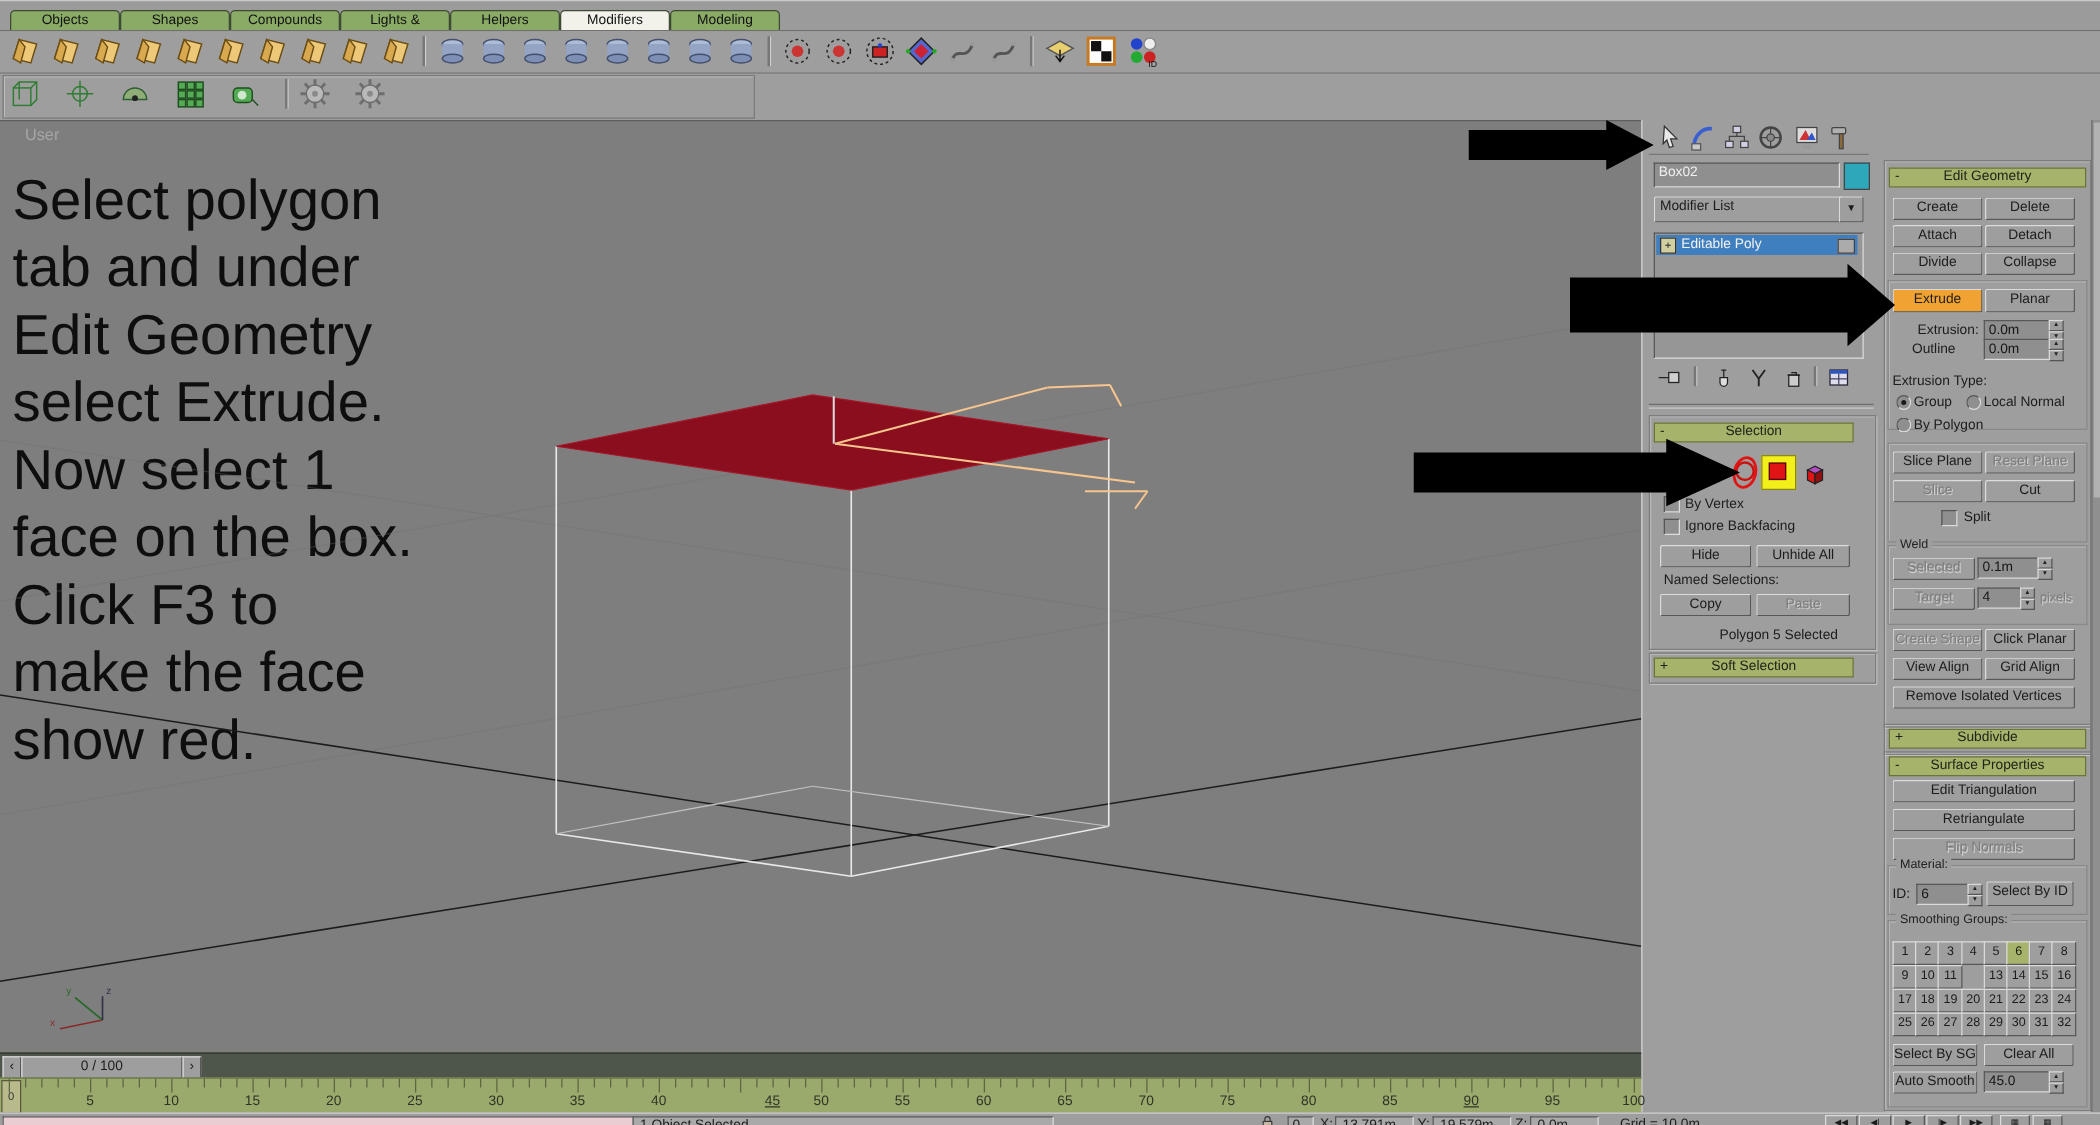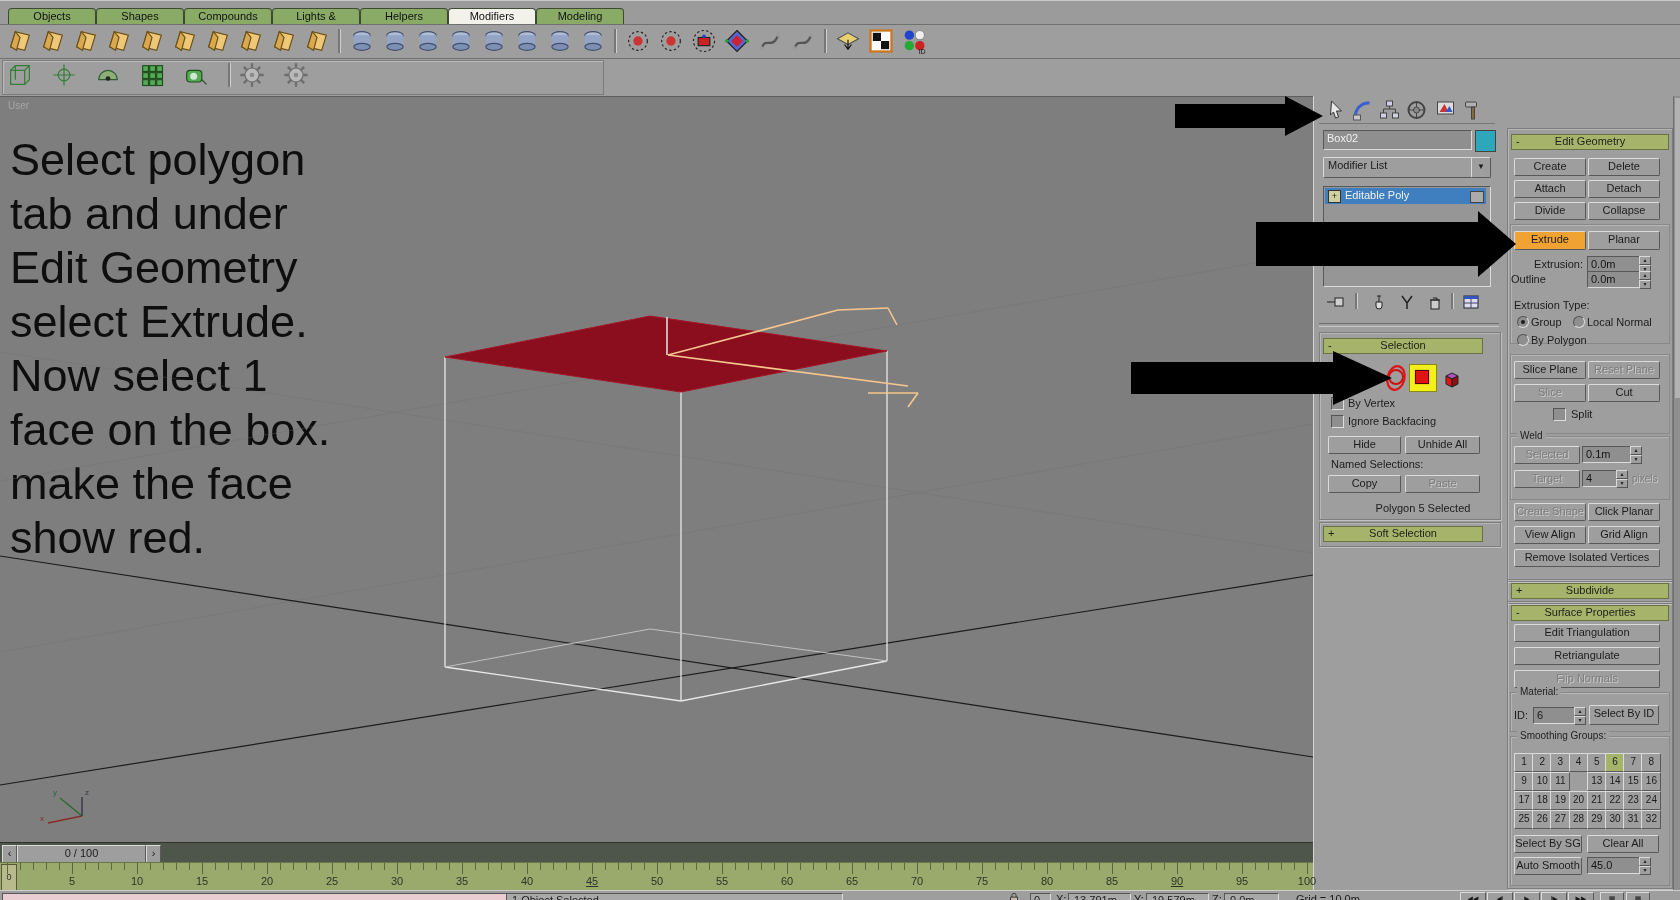--- a/index.html
+++ b/index.html
@@ -14,21 +14,21 @@
   .tabline{position:absolute;left:0;top:24px;width:1680px;height:1px;background:#6f6f6f;}
   
   .toolbar1{position:absolute;left:0;top:25px;width:1680px;height:33px;background:#9e9e9e;border-bottom:1px solid #707070;}
   .toolbar2{position:absolute;left:0;top:59px;width:1680px;height:37px;background:#9e9e9e;border-bottom:1px solid #606060;}
   .tb2frame{position:absolute;left:2px;top:1px;width:600px;height:33px;border:1px solid #7b7b7b;box-shadow:inset 1px 1px 0 rgba(255,255,255,.3);}
   .ticon{position:absolute;top:2px;width:28px;height:28px;}
   .ticon svg{width:100%;height:100%;}
   .tsep{position:absolute;top:4px;width:2px;height:24px;background:#777;border-right:1px solid #cfcfcf;}
   
   .viewport{position:absolute;left:0;top:96px;width:1313px;height:746px;background:#7e7e7e;border-top:1px solid #5e5e5e;}
-  .vplabel{position:absolute;left:8px;top:3px;font-size:10px;color:#a6a6a6;}
+  .vplabel{position:absolute;left:20px;top:3px;font-size:13px;color:#a6a6a6;}
   .ovtext{position:absolute;left:10px;top:36px;font-size:45px;line-height:54px;color:#0e0e0e;}
   
   .panel{position:absolute;left:1313px;top:96px;width:367px;height:794px;background:#9e9e9e;border-left:1px solid #d4d4d4;}
   .btn{position:absolute;background:#9e9e9e;border:1px solid;border-color:#dbdbdb #585858 #585858 #dbdbdb;
        border-radius:2px;font-size:11px;text-align:center;line-height:15px;color:#1c1c1c;}
   .btn.dis{color:#7d7d7d;text-shadow:1px 1px 0 #cdcdcd;}
   .btn.orange{background:#f0a233;}
   .field{position:absolute;background:#8f8f8f;border:1px solid;border-color:#585858 #dbdbdb #dbdbdb #585858;
          font-size:11px;line-height:14px;padding-left:3px;color:#151515;overflow:hidden;white-space:nowrap;}
   .rhead{position:absolute;background:#a6b36b;border:1px solid #6a7340;font-size:11px;text-align:center;line-height:13px;color:#20231a;}
@@ -266,20 +266,21 @@
 
   <div class="viewport">
     <div class="vplabel">User</div>
     <div class="ovtext" id="tutorial-text">
         <div class="">Select polygon</div>
         <div class="">tab and under</div>
         <div class="">Edit Geometry</div>
         <div class="">select Extrude.</div>
         <div class="">Now select 1</div>
         <div class="">face on the box.</div>
+        <div class="">Click F3 to</div>
         <div class="">make the face</div>
         <div class="">show red.</div>
       </div>
   </div>
 
   <svg class="abs" style="left:0;top:96px;z-index:5;pointer-events:none" width="1313" height="746" viewBox="0 96 1313 746">
 
     <g stroke="#6e6e6e" stroke-width="1" opacity="0.35">
       <line x1="0" y1="481" x2="1313" y2="253"></line>
       <line x1="0" y1="652" x2="1313" y2="424"></line>
@@ -467,21 +468,21 @@
 
     <div class="gbox" style="left:196px;top:128px;width:158px;height:118px"></div>
     <div class="btn orange" style="left:200px;top:135px;width:70px;height:17px">Extrude</div>
     <div class="btn" style="left:274px;top:135px;width:70px;height:17px">Planar</div>
     <div class="lbl" style="left:197px;top:162px;width:72px;text-align:right">Extrusion:</div>
     <div class="field" style="left:273px;top:160px;width:50px;height:15px">0.0m</div>
     <div class="spin" style="left:325px;top:160px">
         <div class="up"></div>
         <div class="dn"></div>
       </div>
-    <div class="lbl" style="left:197px;top:177px;width:72px;text-align:left">Outline</div>
+    <div class="lbl" style="left:197px;top:177px;width:72px;text-align:center">Outline</div>
     <div class="field" style="left:273px;top:175px;width:50px;height:15px">0.0m</div>
     <div class="spin" style="left:325px;top:175px">
         <div class="up"></div>
         <div class="dn"></div>
       </div>
     <div class="lbl" style="left:200px;top:203px">Extrusion Type:</div>
     <div class="radio sel" style="left:203px;top:220px"></div>
     <div class="lbl" style="left:217px;top:220px">Group</div>
     <div class="radio" style="left:259px;top:220px"></div>
     <div class="lbl" style="left:273px;top:220px">Local Normal</div>
@@ -701,21 +702,21 @@
       <div class="tick" style="left: 1294px; height: 7px;"></div>
       <div class="tick" style="left: 1307px; height: 11px;"></div>
       <div class="tlabel" style="left: 61px;">5</div>
       <div class="tlabel" style="left: 126px;">10</div>
       <div class="tlabel" style="left: 191px;">15</div>
       <div class="tlabel" style="left: 256px;">20</div>
       <div class="tlabel" style="left: 321px;">25</div>
       <div class="tlabel" style="left: 386px;">30</div>
       <div class="tlabel" style="left: 451px;">35</div>
       <div class="tlabel" style="left: 516px;">40</div>
-      <div class="tlabel" style="left: 581px; text-decoration: underline;">45</div>
+      <div class="tlabel" style="left: 607px; text-decoration: underline;">45</div>
       <div class="tlabel" style="left: 646px;">50</div>
       <div class="tlabel" style="left: 711px;">55</div>
       <div class="tlabel" style="left: 776px;">60</div>
       <div class="tlabel" style="left: 841px;">65</div>
       <div class="tlabel" style="left: 906px;">70</div>
       <div class="tlabel" style="left: 971px;">75</div>
       <div class="tlabel" style="left: 1036px;">80</div>
       <div class="tlabel" style="left: 1101px;">85</div>
       <div class="tlabel" style="left: 1166px; text-decoration: underline;">90</div>
       <div class="tlabel" style="left: 1231px;">95</div>

